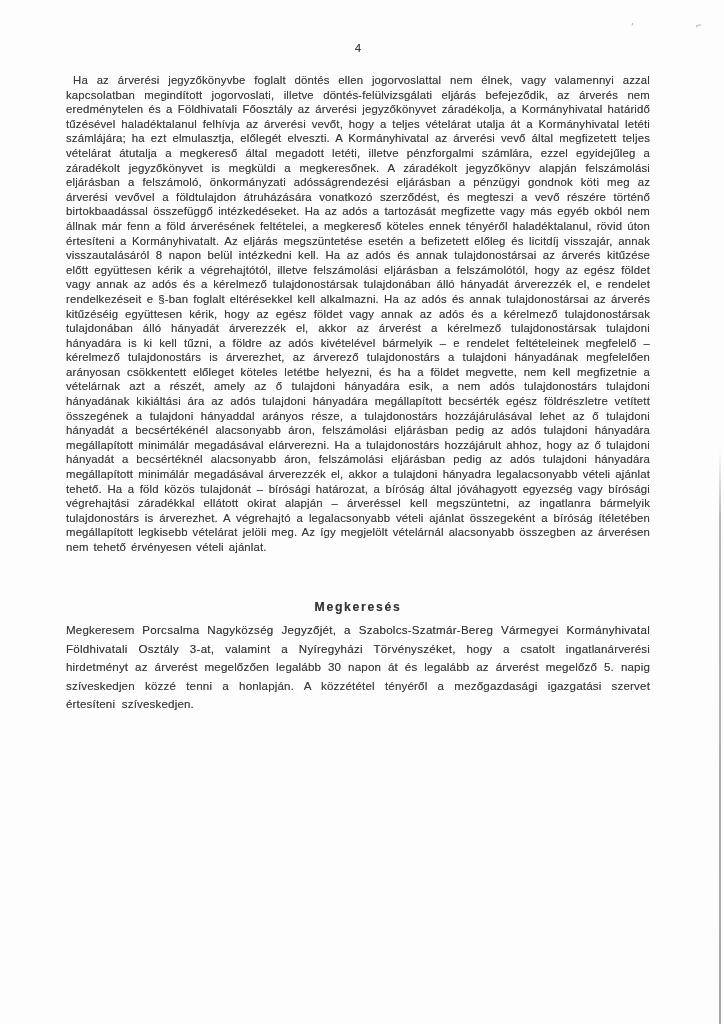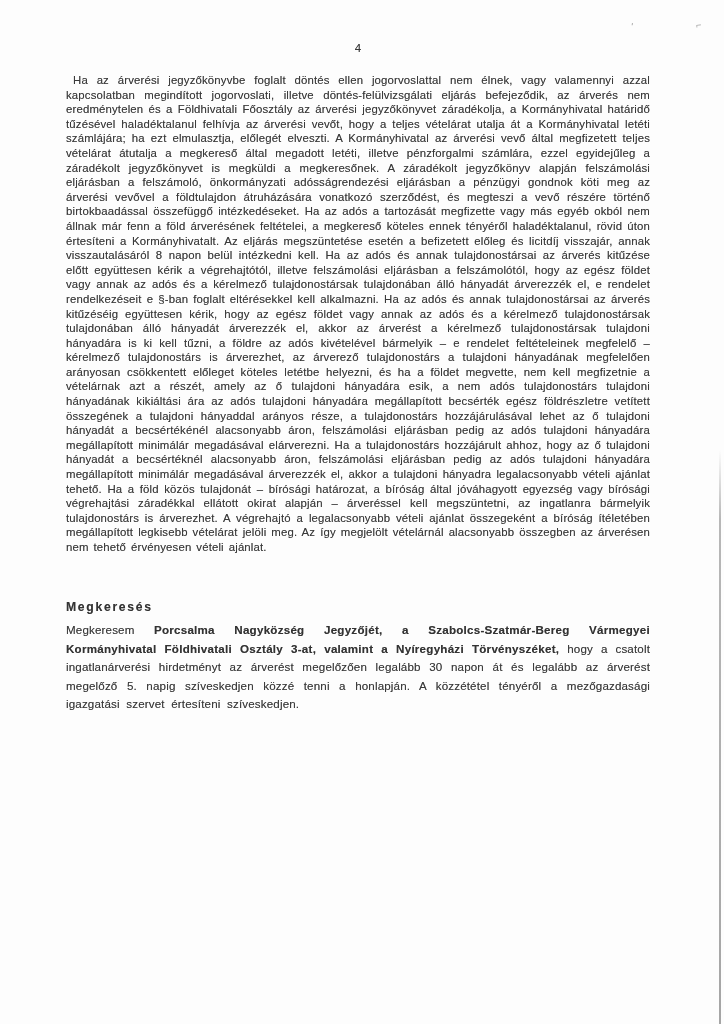--- a/index.html
+++ b/index.html
@@ -38,38 +38,39 @@
     letter-spacing: 0.15px;
     word-spacing: 1.6px;
     text-indent: 7px;
   }
   .section-heading {
     position: absolute;
     top: 600px;
     left: 66px;
     width: 584px;
     margin: 0;
+    text-align: center;
     font-size: 12.2px;
     font-weight: bold;
     letter-spacing: 1.7px;
     color: #343434;
   }
   .request-paragraph {
     position: absolute;
     top: 621px;
     left: 66px;
     width: 584px;
     font-size: 11.6px;
     line-height: 18.6px;
     text-align: justify;
     letter-spacing: 0.15px;
     word-spacing: 3.2px;
   }
   .request-paragraph .bold-segment {
-    font-weight: bold;
+    font-weight: normal;
     letter-spacing: 0.25px;
     color: #333333;
   }
   .scan-artifact {
     position: absolute;
     color: #9b9b9b;
     font-size: 10px;
     text-shadow: none;
   }
   .scan-artifact.mark-left {

